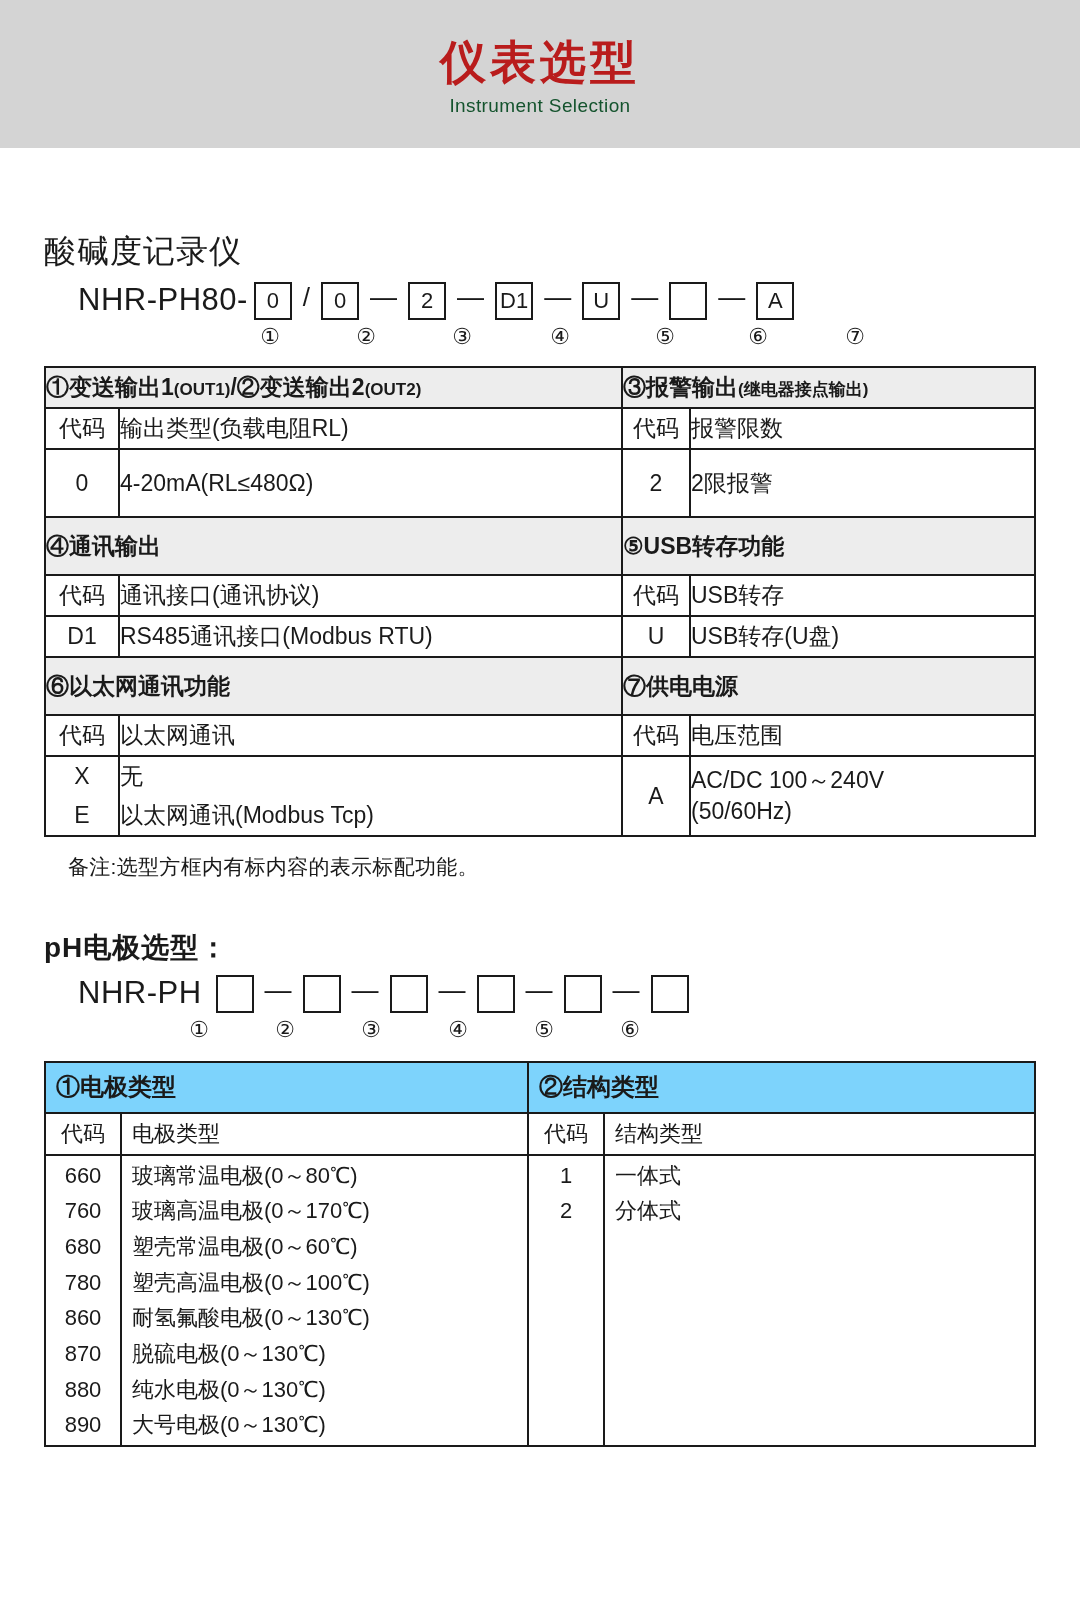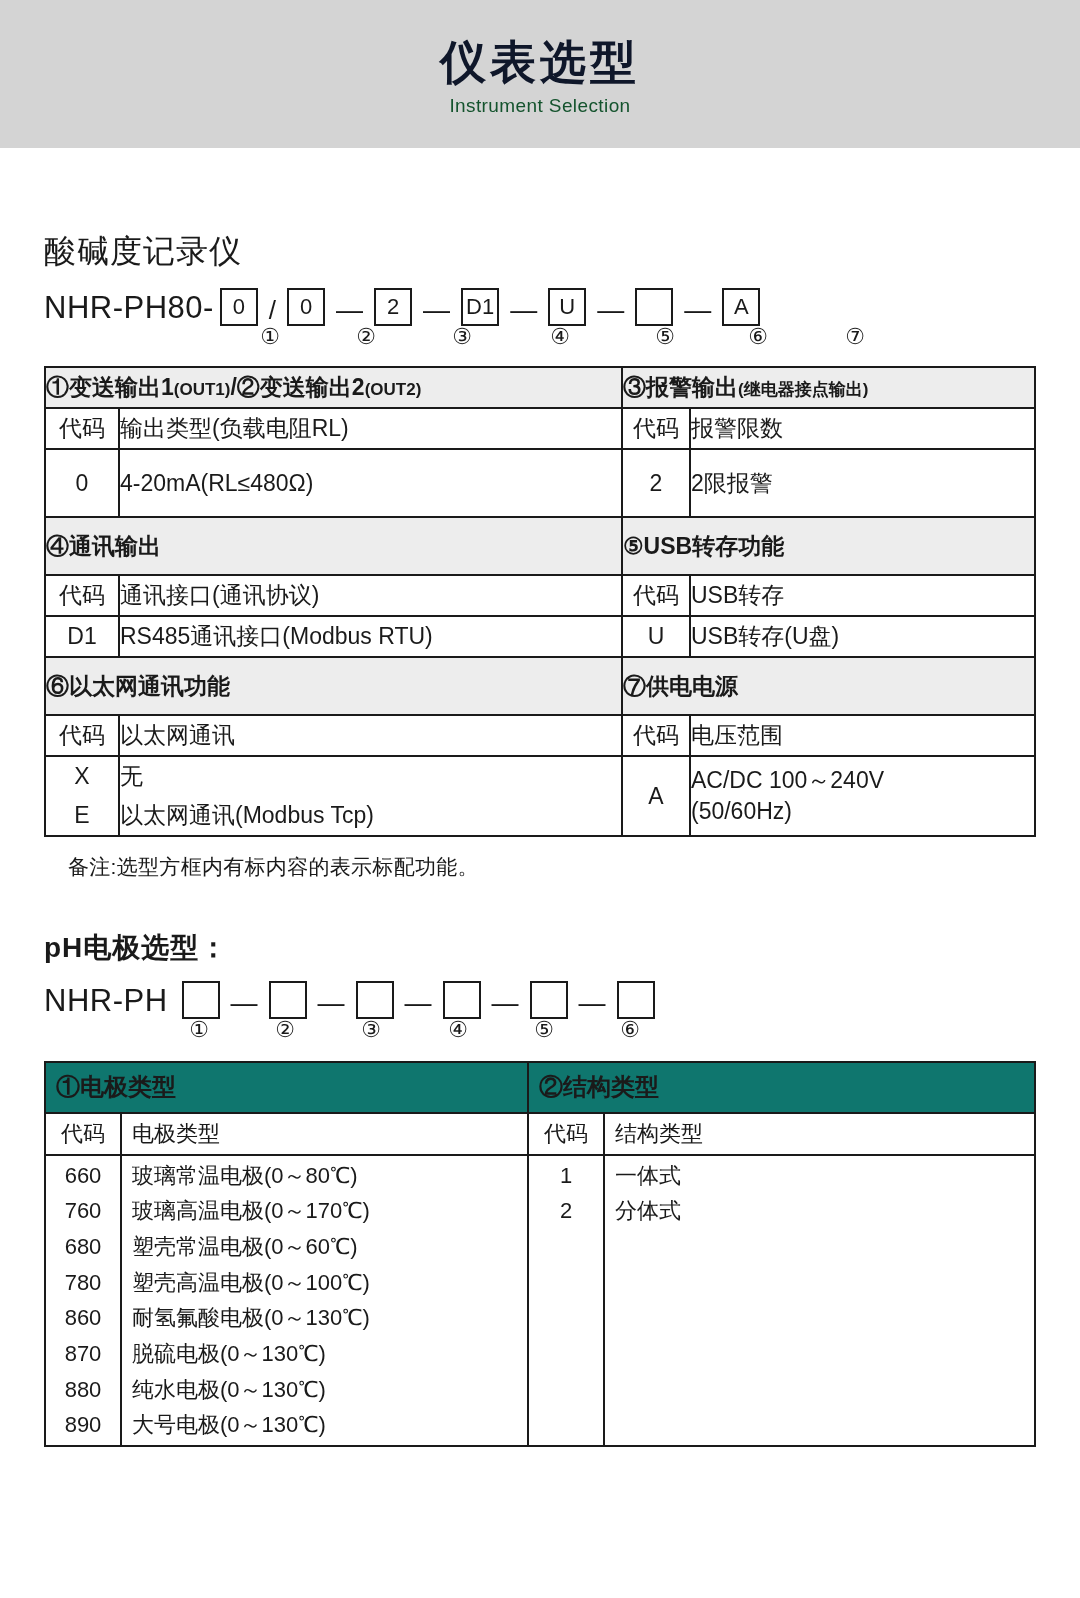--- a/index.html
+++ b/index.html
@@ -21,21 +21,21 @@
     display: flex;
     flex-direction: column;
     align-items: center;
     justify-content: center;
     padding-top: 6px;
   }
   .banner-title {
     font-size: 46px;
     font-weight: bold;
     letter-spacing: 4px;
-    color: #0f172a;
+    color: #b91c1c;
     line-height: 1.1;
   }
   .banner-sub {
     font-size: 19px;
     color: #14532d;
     margin-top: 8px;
     letter-spacing: 0.4px;
   }
 
   
@@ -47,23 +47,24 @@
     font-size: 32px;
     font-weight: normal;
     margin-top: 82px;
     margin-bottom: 4px;
     letter-spacing: 1px;
   }
 
   
   .model-line {
     display: flex;
-    align-items: flex-end;
+    align-items: flex-start;
     margin-top: 8px;
     height: 44px;
+    margin-left: 34px;
   }
   .model-prefix {
     font-size: 31px;
     letter-spacing: 0.5px;
     white-space: nowrap;
   }
   .code-box {
     border: 2px solid #1a1a1a;
     min-width: 38px;
     height: 38px;
@@ -141,21 +142,21 @@
     table-layout: fixed;
   }
   table.elec td {
     border: 2px solid #1a1a1a;
     padding: 2px 10px;
     font-size: 22px;
     vertical-align: top;
     line-height: 1.62;
   }
   table.elec td.ehdr {
-    background: #0f766e;
+    background: #7dd3fc;
     font-weight: bold;
     font-size: 24px;
     padding: 5px 10px;
   }
   table.elec .col-code { width: 76px; text-align: center; }
   .list { margin: 0; padding: 0; list-style: none; }
   .list li { white-space: nowrap; }
 </style>
 </head>
 <body>

